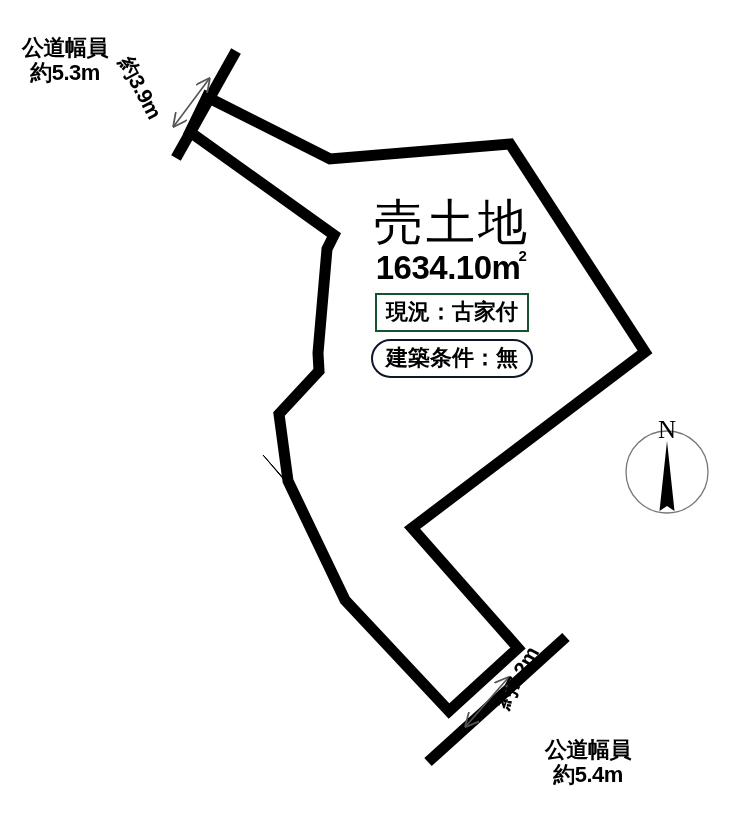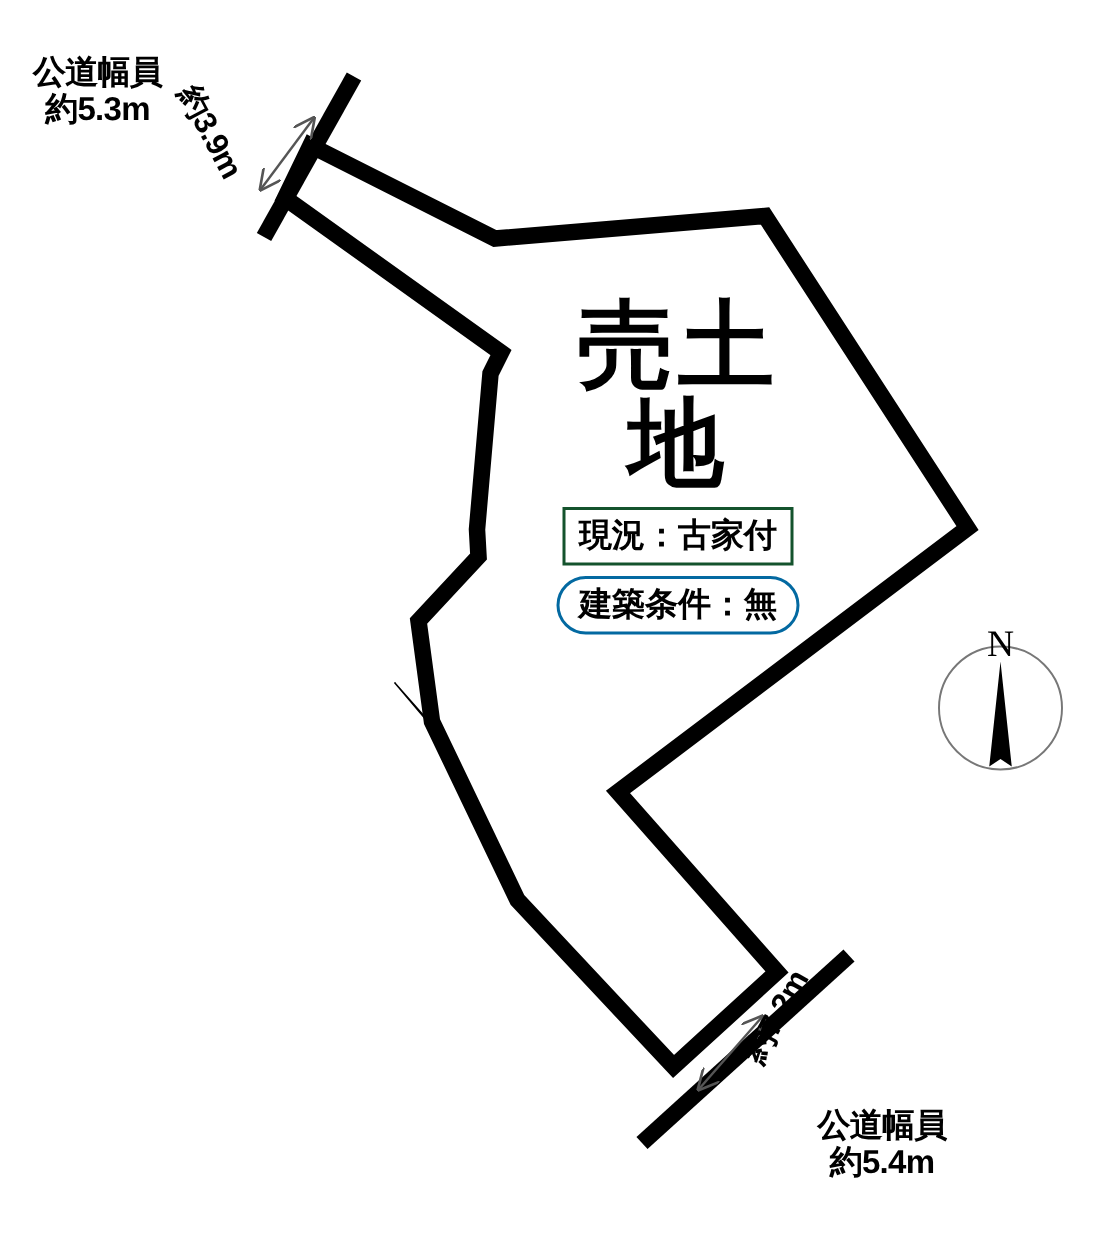--- a/index.html
+++ b/index.html
@@ -39,41 +39,41 @@
   }
   #dim-39{left:137px;top:52px;transform:rotate(62deg);transform-origin:0 0;}
   #dim-72{left:489px;top:700px;transform:rotate(-61deg);transform-origin:0 0;}
 
   
   #info-block{
     position:absolute;left:352px;top:198px;width:200px;
     text-align:center;
   }
   #plot-title{
-    font-size:64px;font-weight:bold;letter-spacing:3px;
+    font-size:49px;font-weight:normal;letter-spacing:3px;
     line-height:1.02;margin:0 0 2px 0;
   }
   .area-line{
     font-size:33px;font-weight:bold;letter-spacing:-0.5px;
     line-height:1.08;white-space:nowrap;
   }
   #area-sqm{position:relative;}
   #area-sqm .sup{
     font-size:15px;vertical-align:super;position:relative;top:-6px;left:-2px;
   }
   .tag{
     display:inline-block;
     font-size:22px;font-weight:bold;letter-spacing:0px;
     padding:2px 9px 3px 9px;
     margin-top:7px;
     background:#ffffff;
     white-space:nowrap;
   }
   #tag-status{border:2px solid #14532d;border-radius:0;}
-  #tag-condition{border:2px solid #0369a1;border-radius:22px;padding-left:13px;padding-right:13px;font-family:Liberation Serif, serif;}
+  #tag-condition{border:2px solid #0f172a;border-radius:22px;padding-left:13px;padding-right:13px;font-family:Liberation Serif, serif;}
 
   
   #compass{position:absolute;left:624px;top:420px;width:86px;height:104px;}
   #compass-n{
     position:absolute;left:0;top:-3px;width:86px;text-align:center;
     font-family:"Liberation Serif","DejaVu Serif",serif;
     font-size:25px;line-height:1;
   }
 </style>
 </head>
@@ -133,20 +133,23 @@
   </div>
 
   <div class="dim-text" id="dim-39">約3.9m</div>
 
   <div class="dim-text" id="dim-72">約7.2m</div>
 
   <div id="info-block">
 
     <div id="plot-title">売土地</div>
 
+    <div class="area-line" id="area-sqm">
+      <span>1634.10m</span><span class="sup">2</span>
+    </div>
 
 
     <div>
       <span class="tag" id="tag-status">現況：古家付</span>
     </div>
 
     <div>
       <span class="tag" id="tag-condition">建築条件：無</span>
     </div>
   </div>

